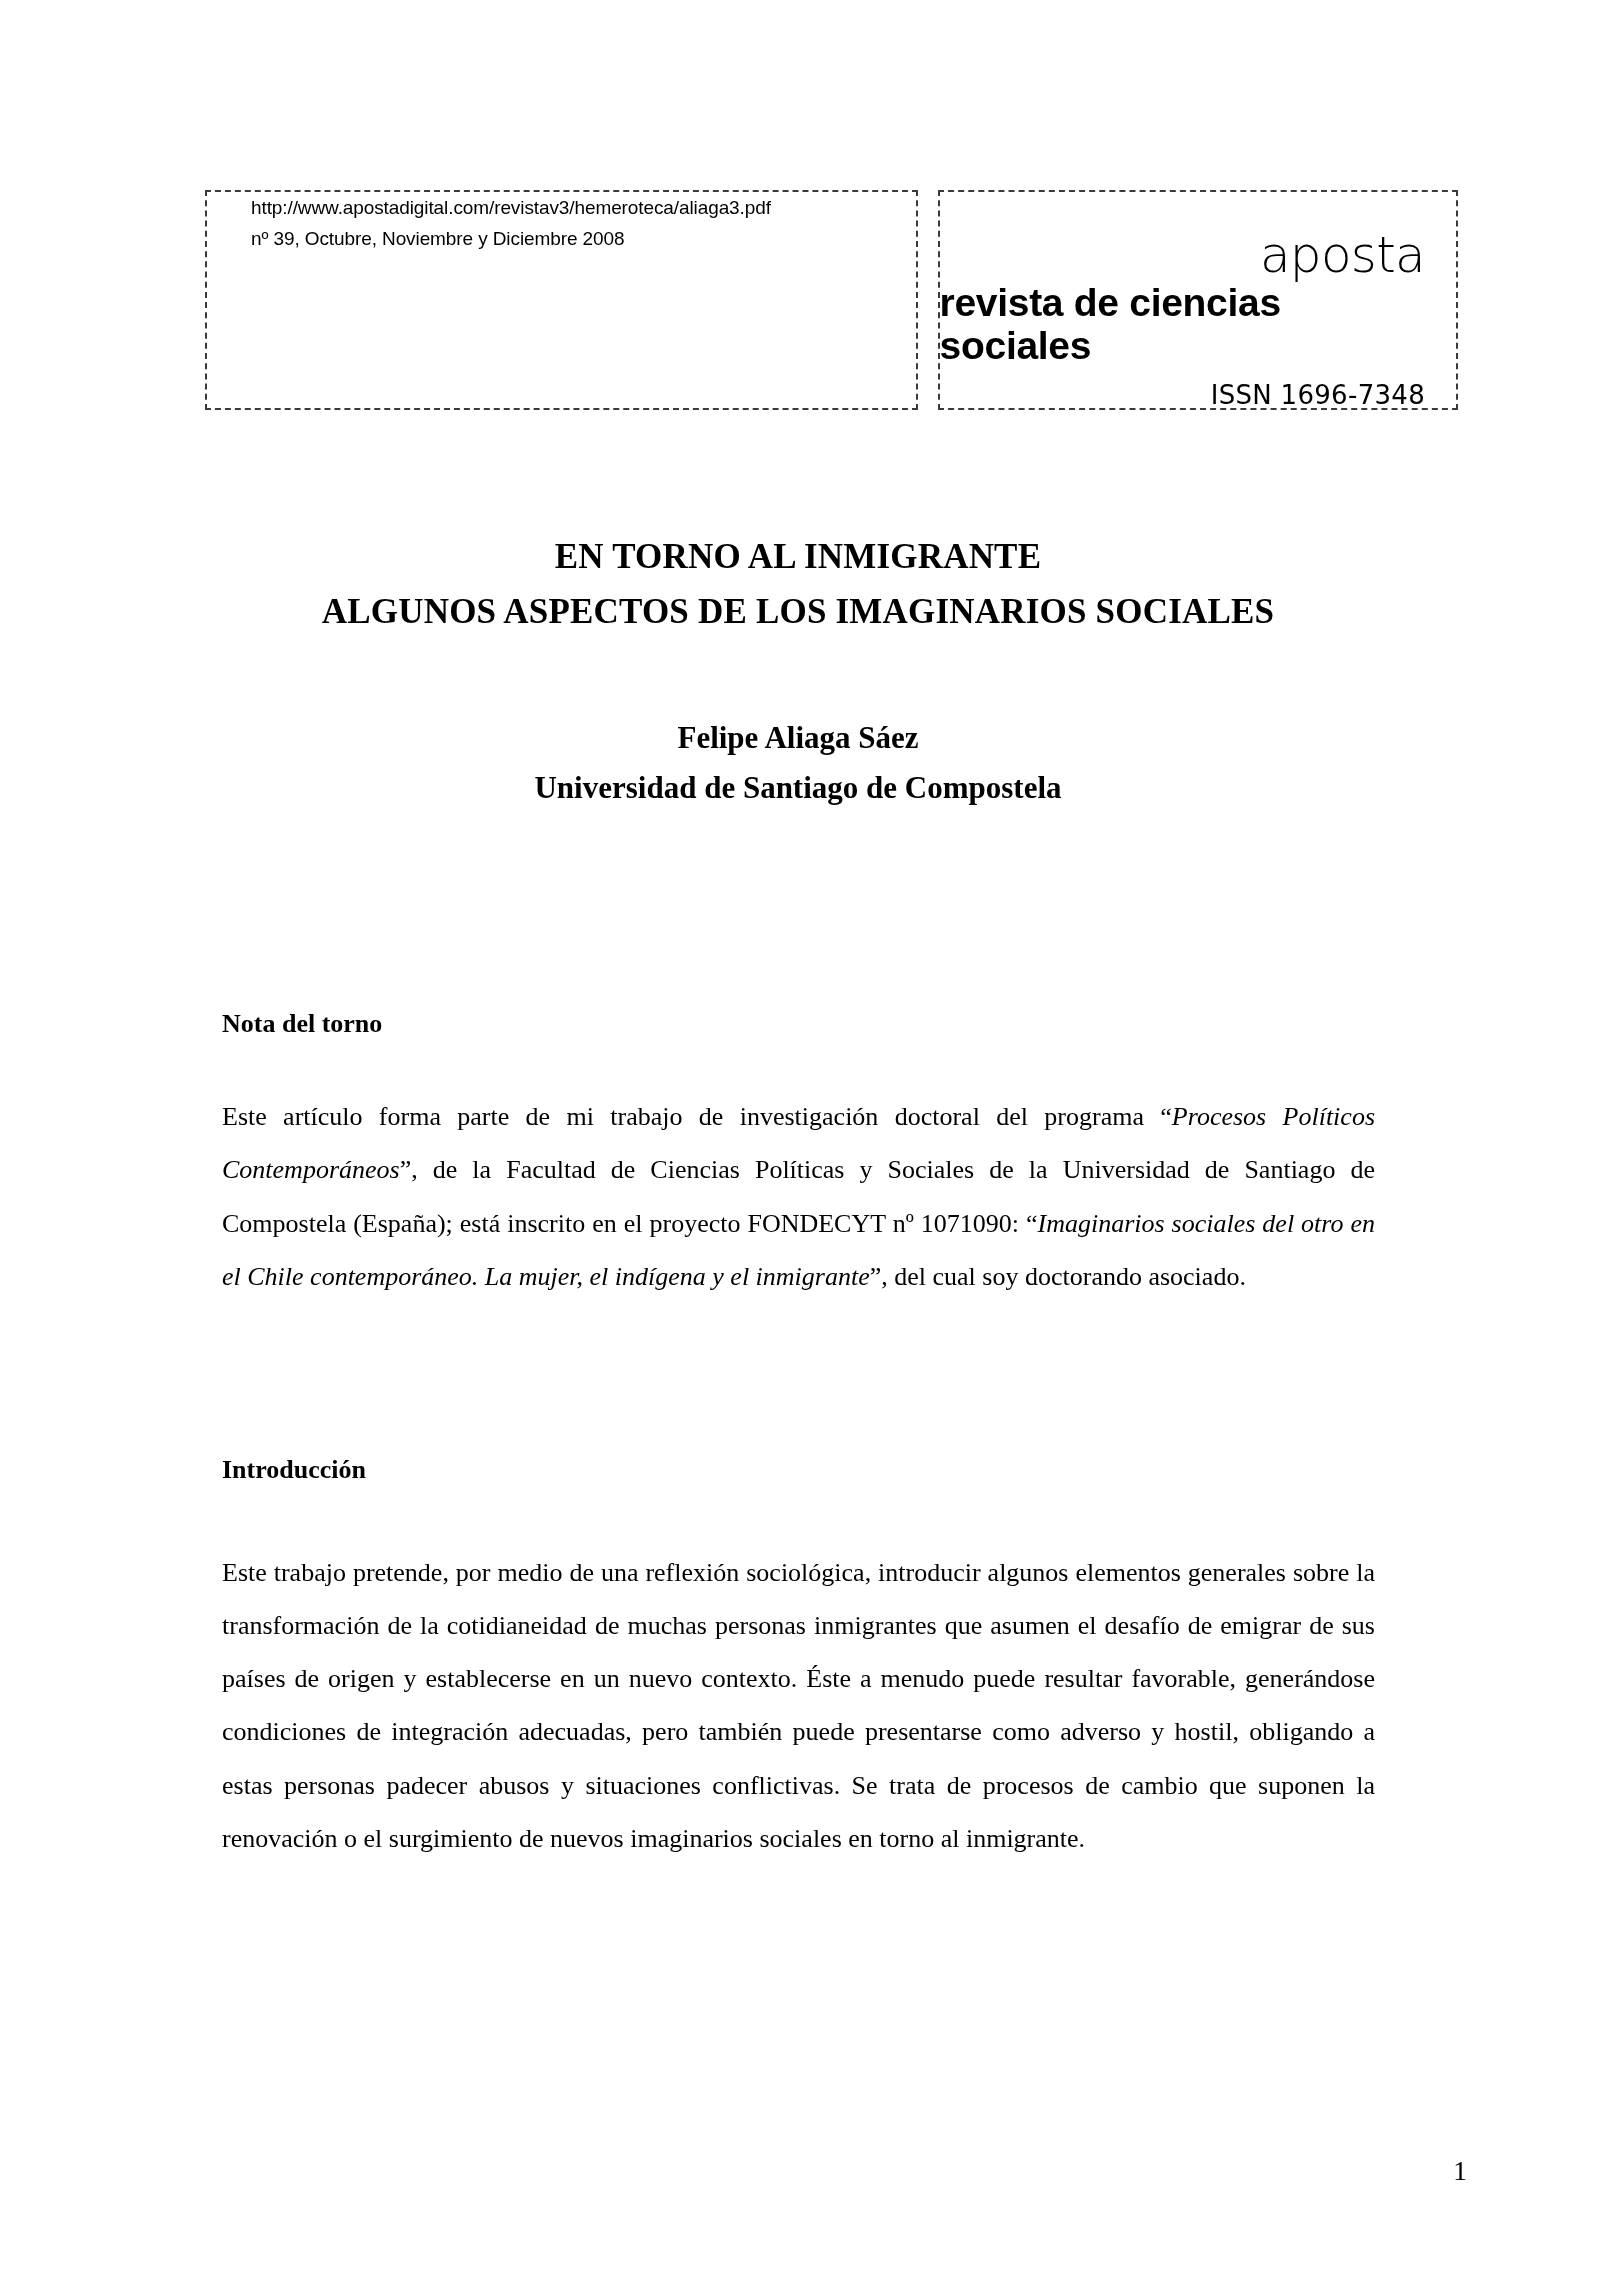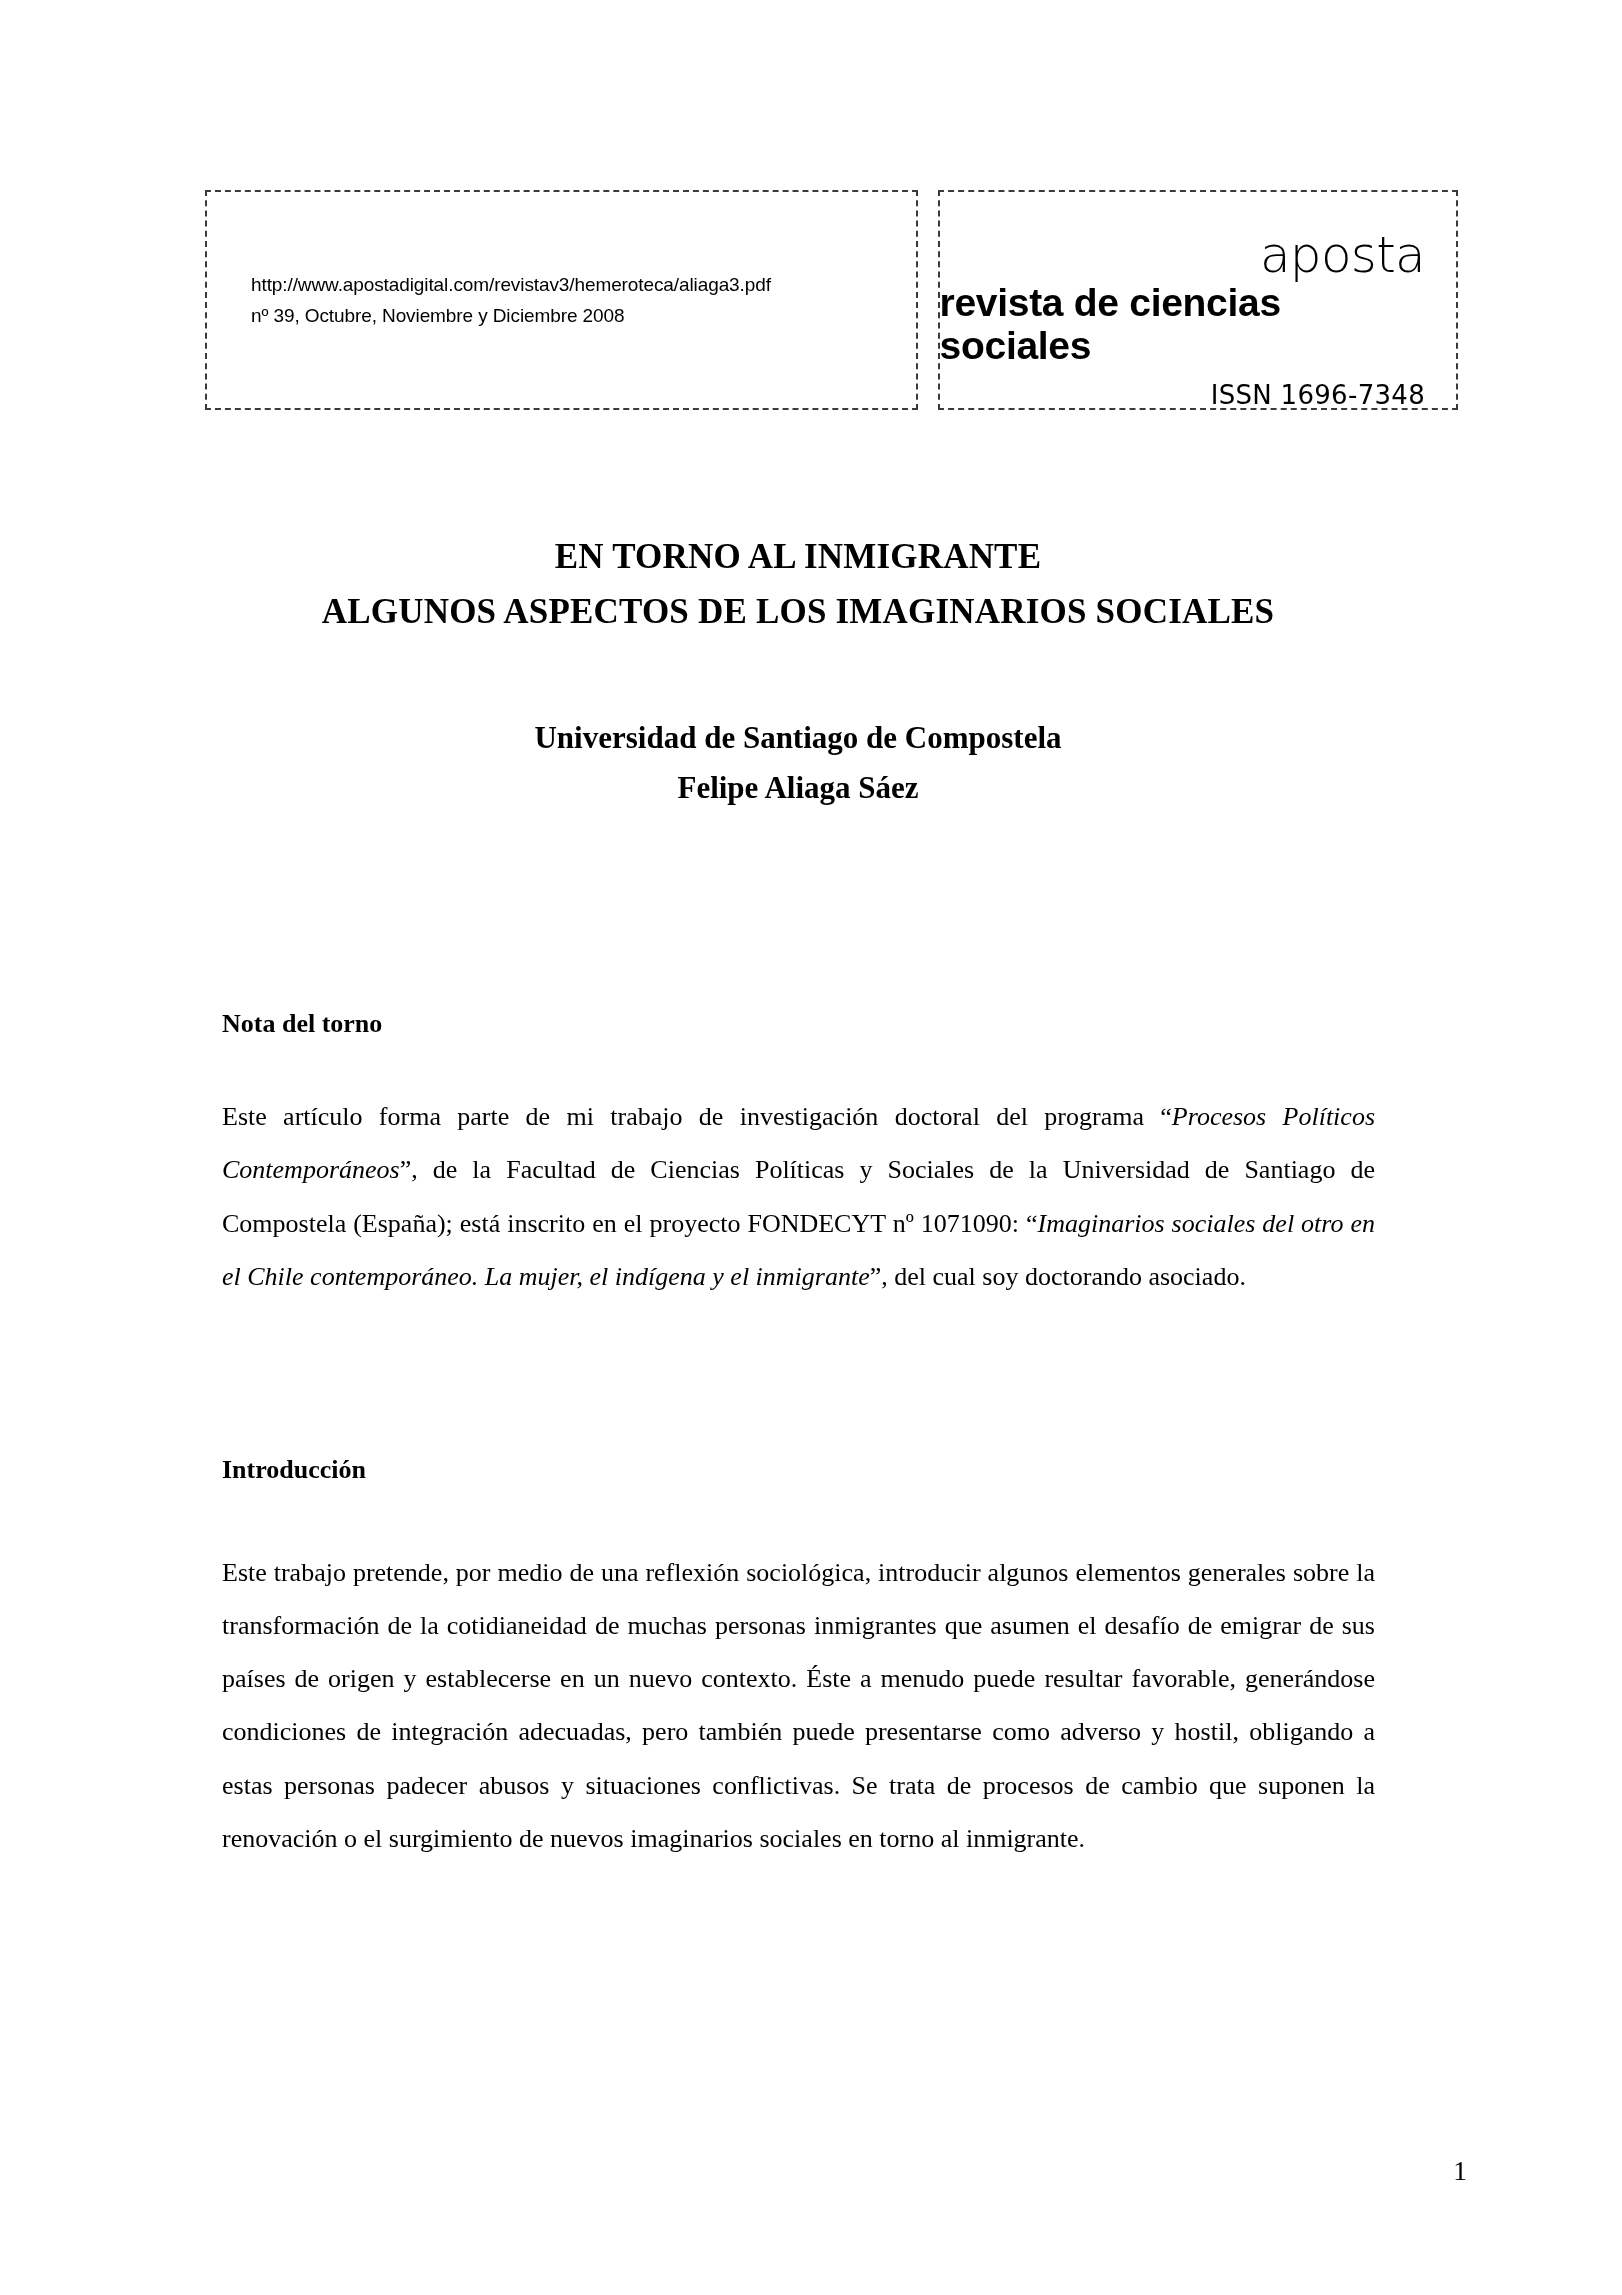--- a/index.html
+++ b/index.html
@@ -31,21 +31,20 @@
     align-items: stretch;
     gap: 19.6px;
   }
 
   .masthead-left {
     flex: 0 0 713px;
     border: 2px dashed #3a3a3a;
     box-sizing: border-box;
     display: flex;
     flex-direction: column;
-    justify-content: center;
     padding: 0 0 0 44px;
   }
 
   .masthead-right {
     flex: 1 1 auto;
     border: 2px dashed #3a3a3a;
     box-sizing: border-box;
     display: flex;
     flex-direction: column;
     justify-content: center;
@@ -186,22 +185,22 @@
     </div>
 
   </div>
 
   <h1 class="doc-title">
     <span class="tline">EN TORNO AL INMIGRANTE</span>
     <span class="tline">ALGUNOS ASPECTOS DE LOS IMAGINARIOS SOCIALES</span>
   </h1>
 
   <div class="author-block">
+    <span class="aline">Felipe Aliaga Sáez</span>
     <span class="aline">Universidad de Santiago de Compostela</span>
-    <span class="aline">Felipe Aliaga Sáez</span>
   </div>
 
   <div class="body-col">
 
     <h2 class="section-heading">Nota del torno</h2>
 
     <div class="gap-note-head"></div>
 
     <p class="body-para">
       <span>Este artículo forma parte de mi trabajo de investigación doctoral del programa “</span><em>Procesos Políticos Contemporáneos</em><span>”, de la Facultad de Ciencias Políticas y Sociales de la Universidad de Santiago de Compostela (España); está inscrito en el proyecto FONDECYT nº 1071090: “</span><em>Imaginarios sociales del otro en el Chile contemporáneo. La mujer, el indígena y el inmigrante</em><span>”, del cual soy doctorando asociado.</span>

